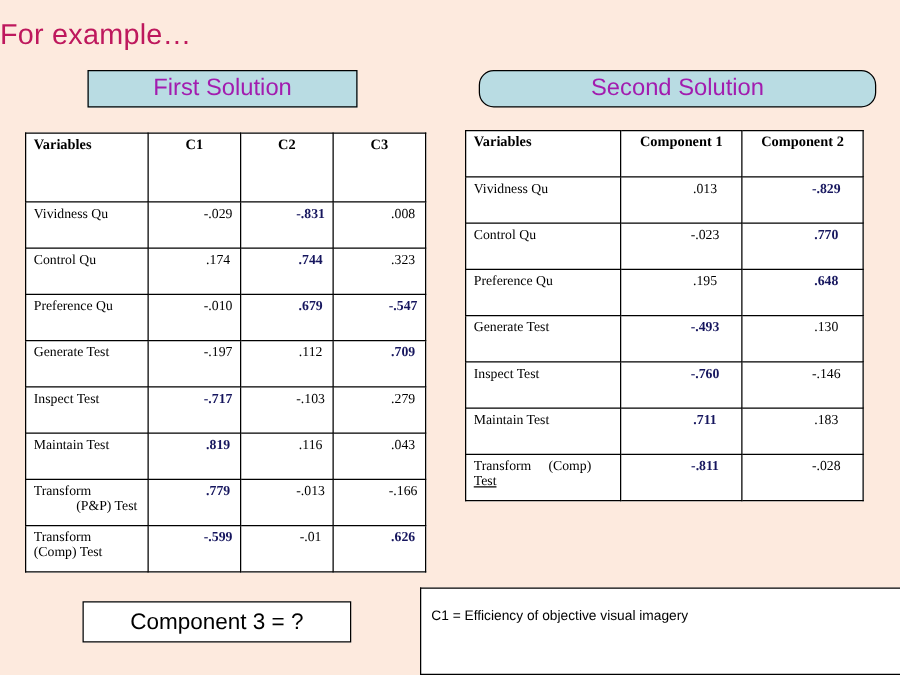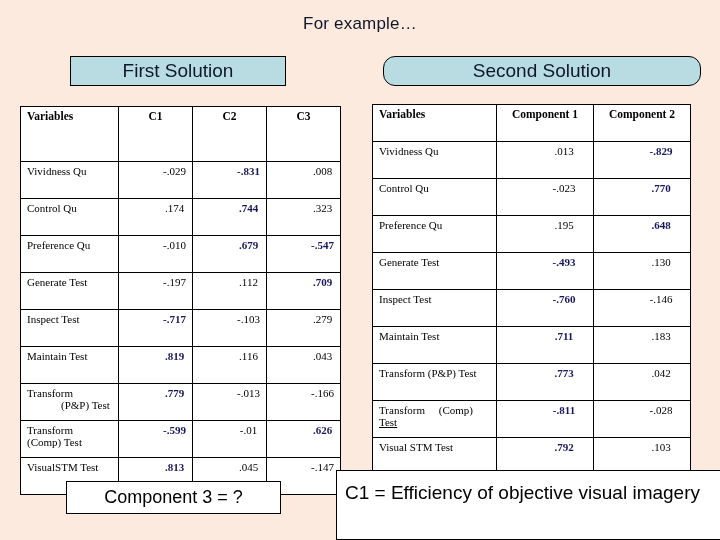--- a/index.html
+++ b/index.html
@@ -14,35 +14,35 @@
     overflow: hidden;
     position: relative;
   }
 
   
   .slide-title {
     position: absolute;
     left: 0;
     top: 14px;
     width: 720px;
-    text-align: center;
-    font-size: 17px;
-    color: #0f172a;
+    text-align: left;
+    font-size: 23px;
+    color: #be185d;
     letter-spacing: 0.2px;
   }
 
   
   .sol-header {
     position: absolute;
     background: #b9dce3;
     border: 1px solid #000;
     box-sizing: border-box;
     text-align: center;
     font-size: 19px;
-    color: #0f172a;
+    color: #a21caf;
     line-height: 28px;
     height: 30px;
   }
   #sol-header-first  { left: 70px;  top: 56px; width: 216px; }
   #sol-header-second { left: 383px; top: 56px; width: 318px; border-radius: 12px; }
 
   
   .data-table {
     position: absolute;
     border-collapse: collapse;
@@ -105,21 +105,21 @@
     top: 470px;
     width: 384px;
     height: 70px;
     background: #ffffff;
     border: 1px solid #000;
     border-right: none;
     box-sizing: border-box;
     padding: 8px 0 0 8px;
   }
   .legend-line {
-    font-size: 19px;
+    font-size: 11px;
     color: #000;
     line-height: 28px;
     white-space: nowrap;
   }
 </style>
 </head>
 <body>
 
 <div class="slide-title">For example…</div>
 
@@ -184,26 +184,20 @@
         <td class="num"><span class="bold-val">.779</span></td>
         <td class="num">-.013</td>
         <td class="num">-.166</td>
       </tr>
       <tr>
         <td class="var"><span>Transform</span><span class="" style="display: block;">(Comp) Test</span></td>
         <td class="num"><span class="bold-val">-.599</span></td>
         <td class="num">-.01</td>
         <td class="num"><span class="bold-val">.626</span></td>
       </tr>
-      <tr>
-        <td class="var">VisualSTM Test</td>
-        <td class="num"><span class="bold-val">.813</span></td>
-        <td class="num">.045</td>
-        <td class="num">-.147</td>
-      </tr>
     </tbody>
 </table>
 
 <table class="data-table" id="table-second">
   <colgroup>
     <col style="width:124px">
       <col style="width:97px">
       <col style="width:97px">
   </colgroup>
   <thead>
@@ -238,34 +232,24 @@
         <td class="var">Inspect Test</td>
         <td class="num"><span class="bold-val">-.760</span></td>
         <td class="num">-.146</td>
       </tr>
       <tr>
         <td class="var">Maintain Test</td>
         <td class="num"><span class="bold-val">.711</span></td>
         <td class="num">.183</td>
       </tr>
       <tr>
-        <td class="var">Transform (P&amp;P) Test</td>
-        <td class="num"><span class="bold-val">.773</span></td>
-        <td class="num">.042</td>
-      </tr>
-      <tr>
         <td class="var"><span>Transform&nbsp;&nbsp;&nbsp;&nbsp;&nbsp;(Comp)</span><span class="" style="display: block; text-decoration: underline;">Test</span></td>
         <td class="num"><span class="bold-val">-.811</span></td>
         <td class="num">-.028</td>
       </tr>
-      <tr>
-        <td class="var">Visual STM Test</td>
-        <td class="num"><span class="bold-val">.792</span></td>
-        <td class="num">.103</td>
-      </tr>
     </tbody>
 </table>
 
 <div id="component3-box">Component 3 = ?</div>
 
 <div id="legend-box">
   <div class="legend-line">C1 = Efficiency of objective visual imagery</div>
 </div>
 
 </body></html>

